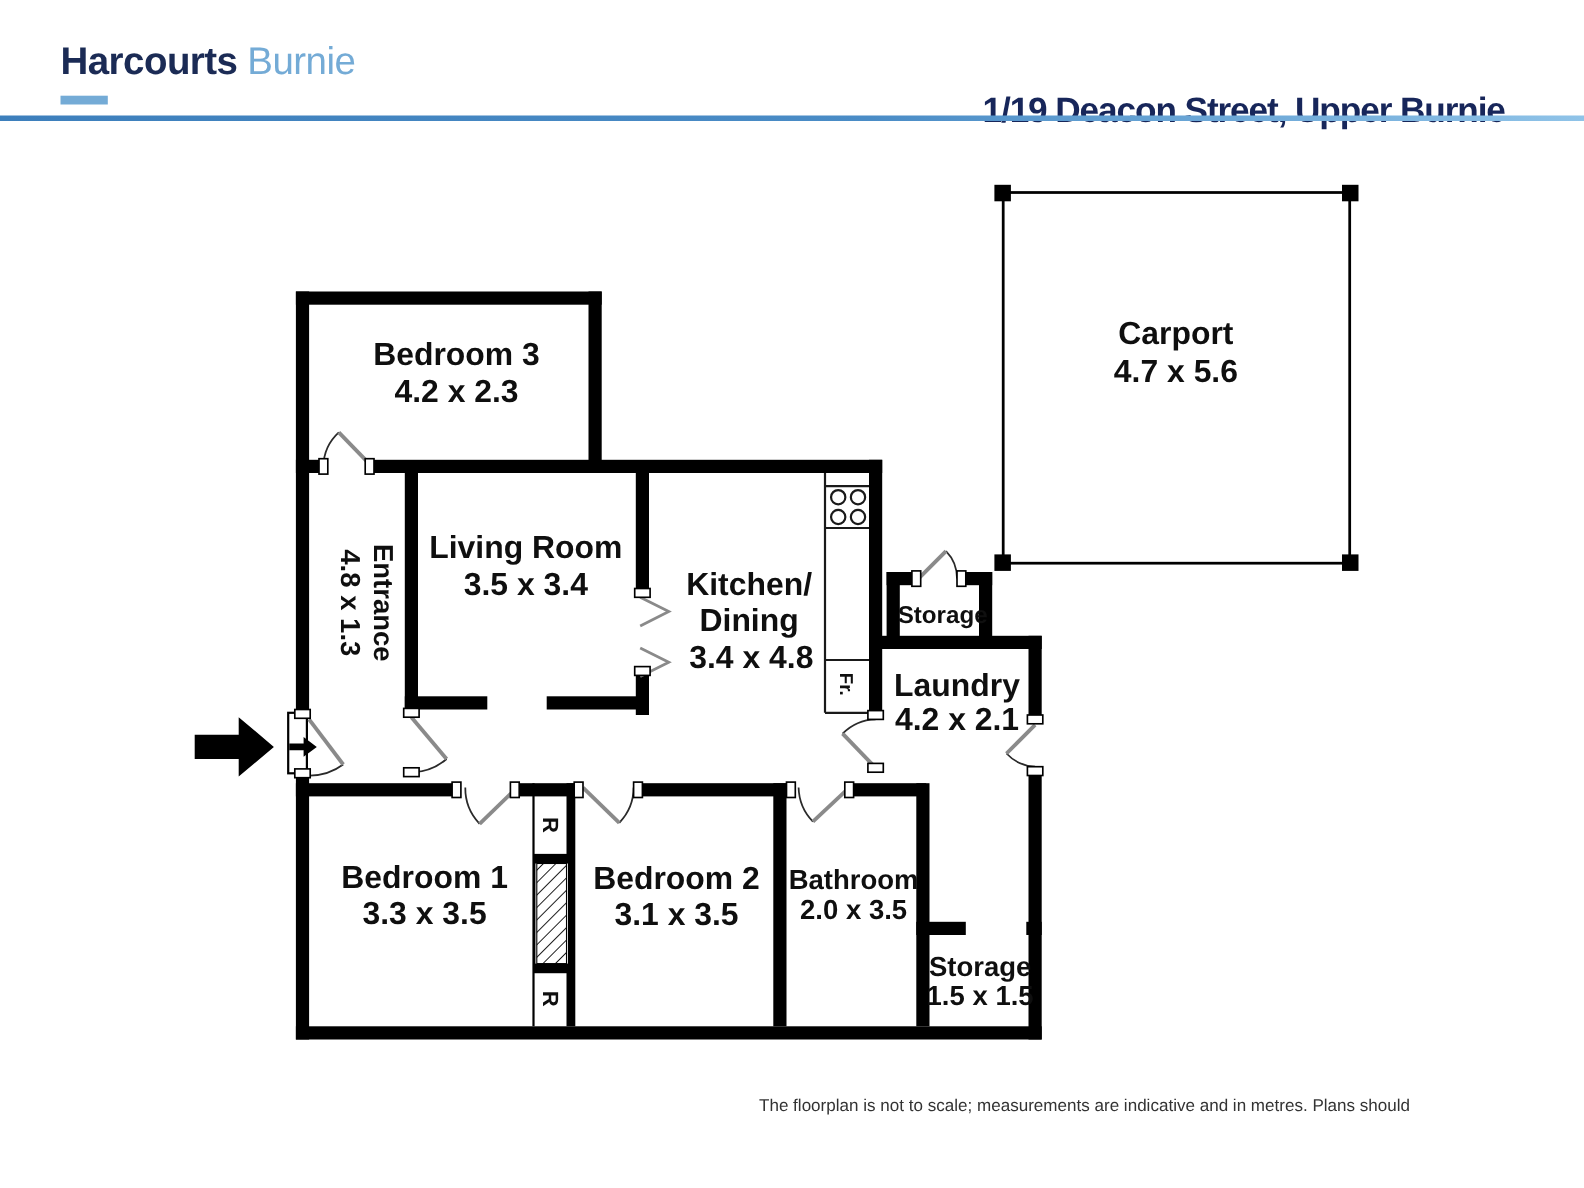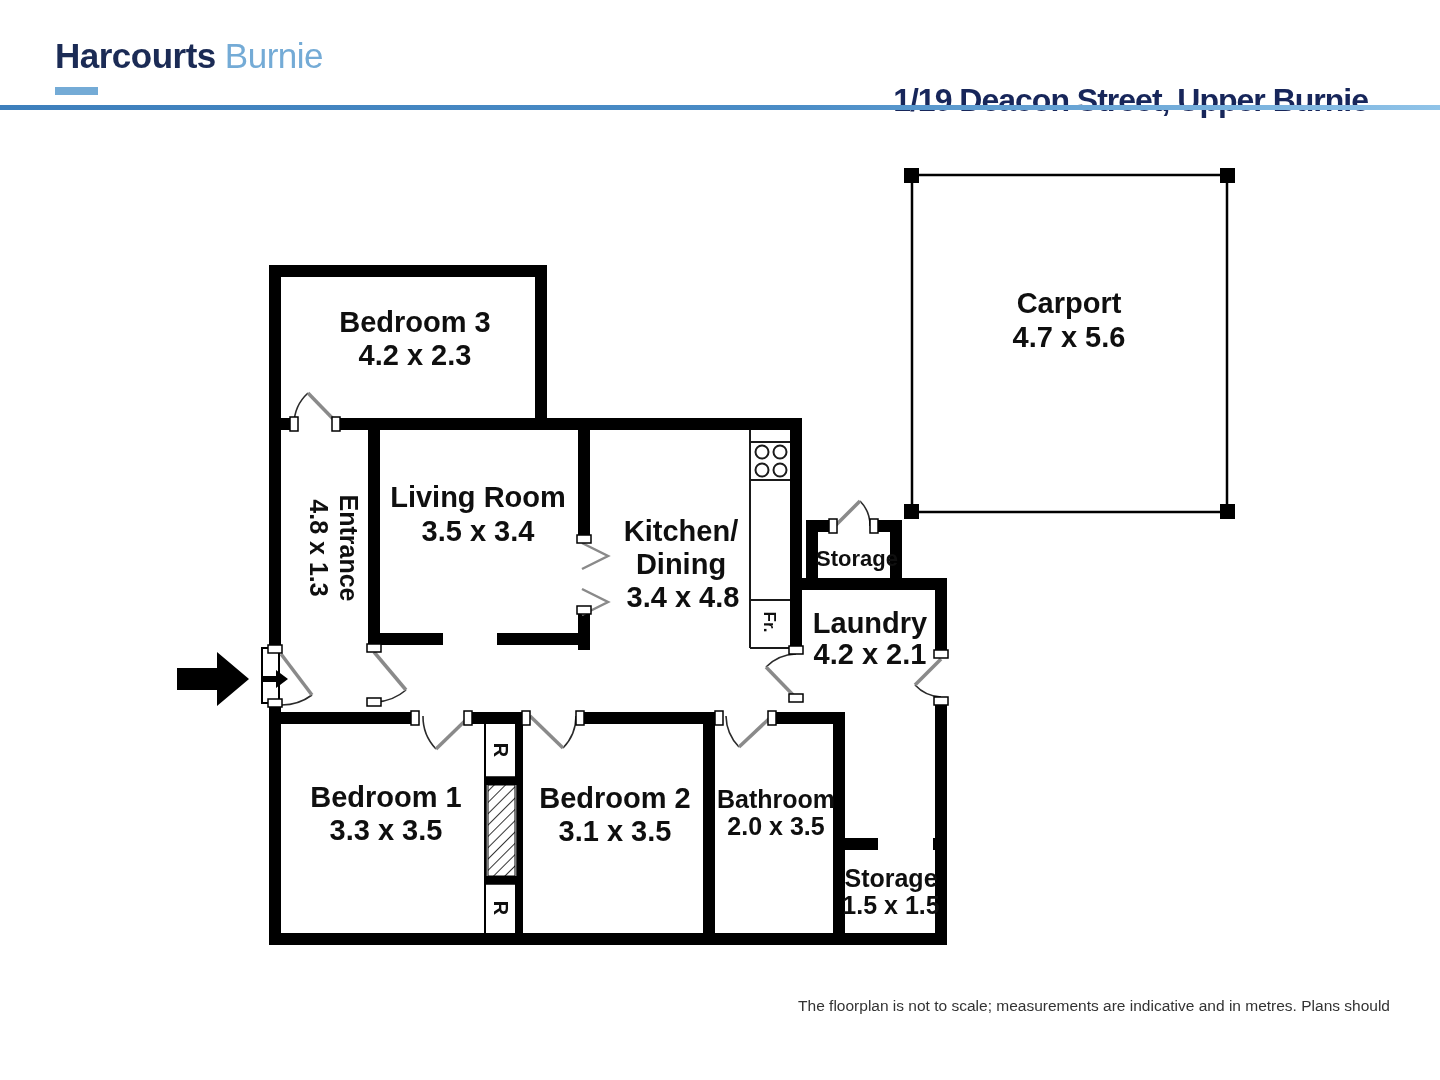--- a/index.html
+++ b/index.html
@@ -25,21 +25,21 @@
   .lbl-md{font-size:25px;font-weight:bold;}
   .lbl-sm{font-size:22px;font-weight:bold;}
   .lbl-r{font-size:20px;font-weight:bold;}
   .lbl-fr{font-size:17px;font-weight:bold;}
   .wall{fill:var(--c-wall);}
   .thin{stroke:#1a1a1a;stroke-width:2;fill:none;}
   .arc{stroke:#2a2a2a;stroke-width:1.6;fill:none;}
   .leaf{stroke:var(--c-door);stroke-width:3.5;fill:none;}
   .cap{fill:#ffffff;stroke:#000000;stroke-width:1.5;}
   
-  .footer{position:absolute;left:690px;top:997px;width:700px;text-align:right;
+  .footer{position:absolute;left:690px;top:997px;width:700px;text-align:left;
           font-size:15.5px;line-height:1.22;color:#333333;}
 </style>
 </head>
 <body>
 
 <div class="page">
 
   <div class="logo">
     <span class="brand">Harcourts</span><span class="office">Burnie</span>
   </div>

